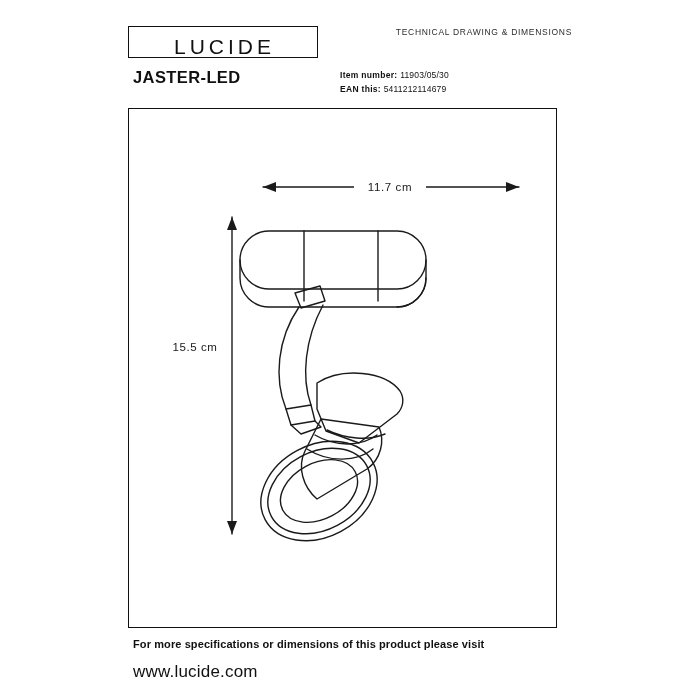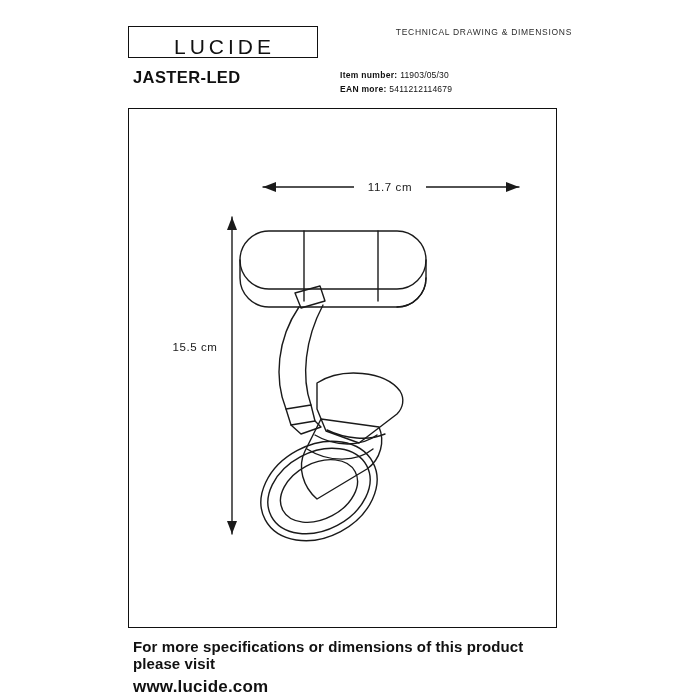--- a/index.html
+++ b/index.html
@@ -90,29 +90,29 @@
   }
 
   
   .footer {
     position: absolute;
     left: 133px;
     top: 638px;
     width: 440px;
   }
   .footer-line1 {
-    font-size: 15px;
+    font-size: 11px;
     font-weight: bold;
     color: #111;
     letter-spacing: 0.1px;
   }
   .footer-line2 {
-    margin-top: 5px;
+    margin-top: 12px;
     font-size: 17px;
-    font-weight: bold;
+    font-weight: normal;
     color: #111;
     letter-spacing: 0.2px;
   }
 
   svg { display: block; }
 
   .dim-label {
     font-family: "Liberation Sans", sans-serif;
     font-size: 11.5px;
     fill: #1a1a1a;
@@ -131,21 +131,21 @@
   <div class="header-right">TECHNICAL DRAWING &amp; DIMENSIONS</div>
 
   <div class="product-title">JASTER-LED</div>
 
   <div class="item-meta">
     <div>
       <span class="lbl">Item number:</span>
       <span class="val">11903/05/30</span>
     </div>
     <div>
-      <span class="lbl">EAN more:</span>
+      <span class="lbl">EAN this:</span>
       <span class="val">5411212114679</span>
     </div>
   </div>
 
   <div class="frame">
     <svg width="444" height="520" viewBox="0 0 444 520">
       <g fill="none" stroke="#1a1a1a" stroke-width="1.4" stroke-linejoin="round" stroke-linecap="round">
 
         <path d="M 140 122
                  L 268 122

